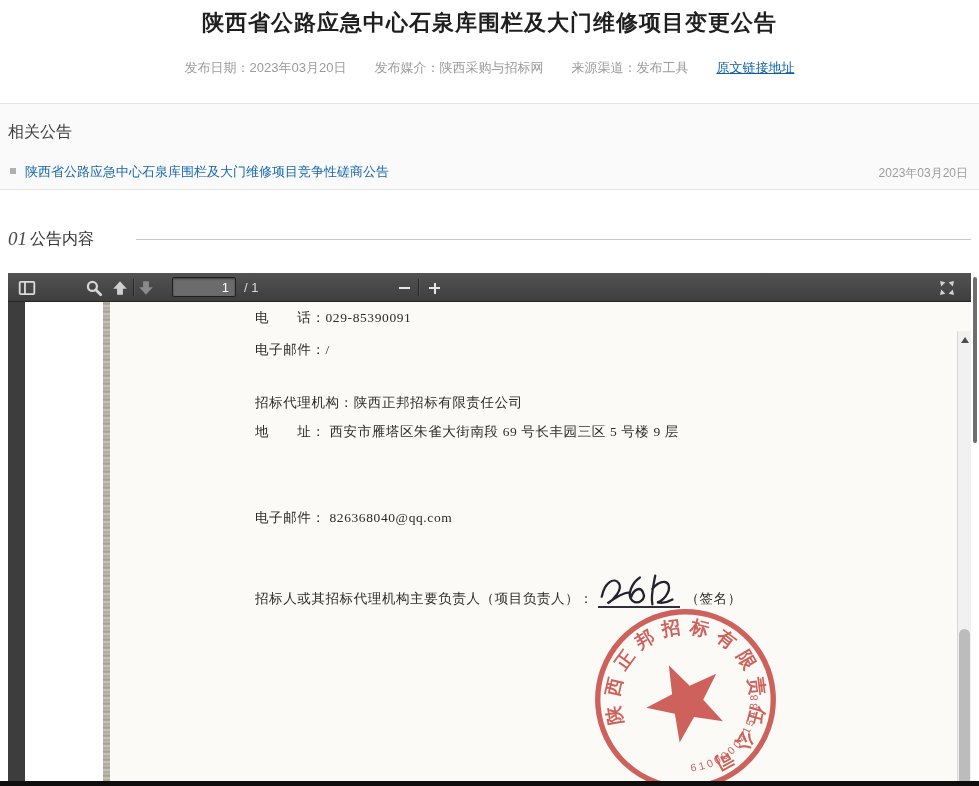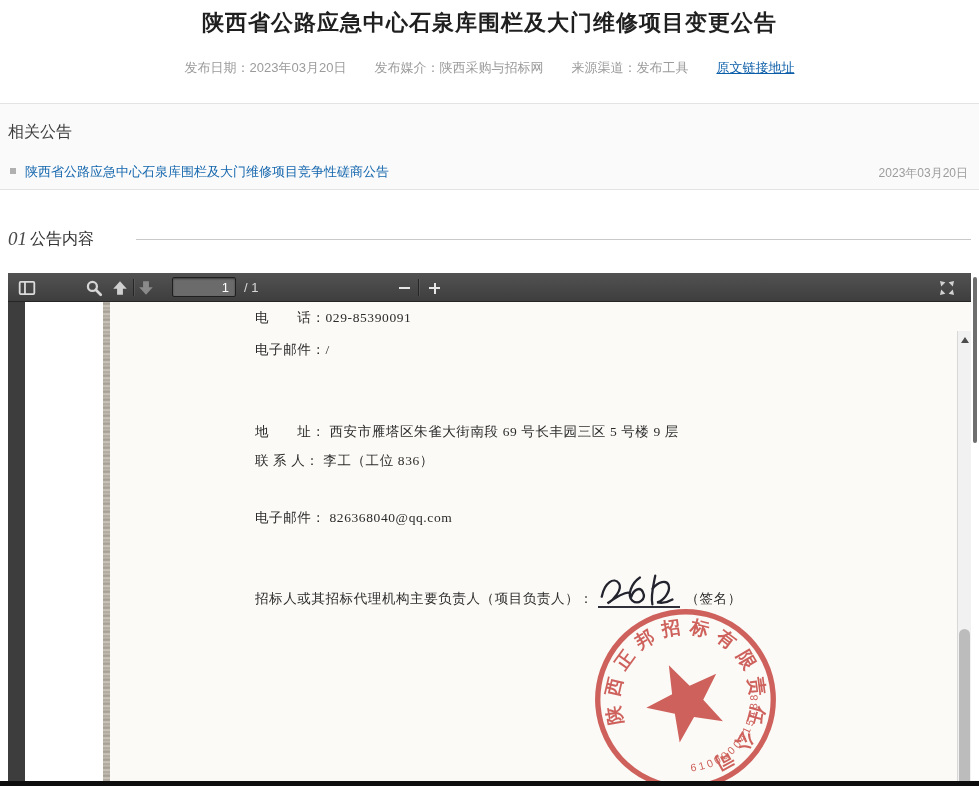--- a/index.html
+++ b/index.html
@@ -213,22 +213,22 @@
     </span>
   </div>
 
   <div class="pdf-content">
     <div class="pdf-page">
       <div class="page-left-margin"></div>
       <div class="binding-strip"></div>
 
       <div class="doc-line l1">电　　话：029-85390091</div>
       <div class="doc-line l2">电子邮件：/</div>
+      <div class="doc-line l3">招标代理机构：陕西正邦招标有限责任公司</div>
       <div class="doc-line l4">地　　址： 西安市雁塔区朱雀大街南段 69 号长丰园三区 5 号楼 9 层</div>
-      <div class="doc-line l5">联 系 人： 李工（工位 836）</div>
       <div class="doc-line l7">电子邮件： 826368040@qq.com</div>
 
       <div class="principal-row">
         <span>招标人或其招标代理机构主要负责人（项目负责人）：</span>
         <span class="sig-box">
           <svg width="86" height="40" viewBox="0 0 90 40">
             <g fill="none" stroke="#23232e" stroke-width="2.4" stroke-linecap="round">
               <path d="M6,27 C9,12 19,6 24,13 C28,19 19,30 12,34 C19,29 30,21 35,23"></path>
               <path d="M46,7 C37,13 32,26 38,31 C44,36 53,30 49,22 C46,16 39,20 37,27"></path>
               <path d="M62,5 C60,15 57,27 59,35 M59,19 C65,11 74,9 76,15 C78,22 71,31 64,33 C69,34 75,33 80,30"></path>

